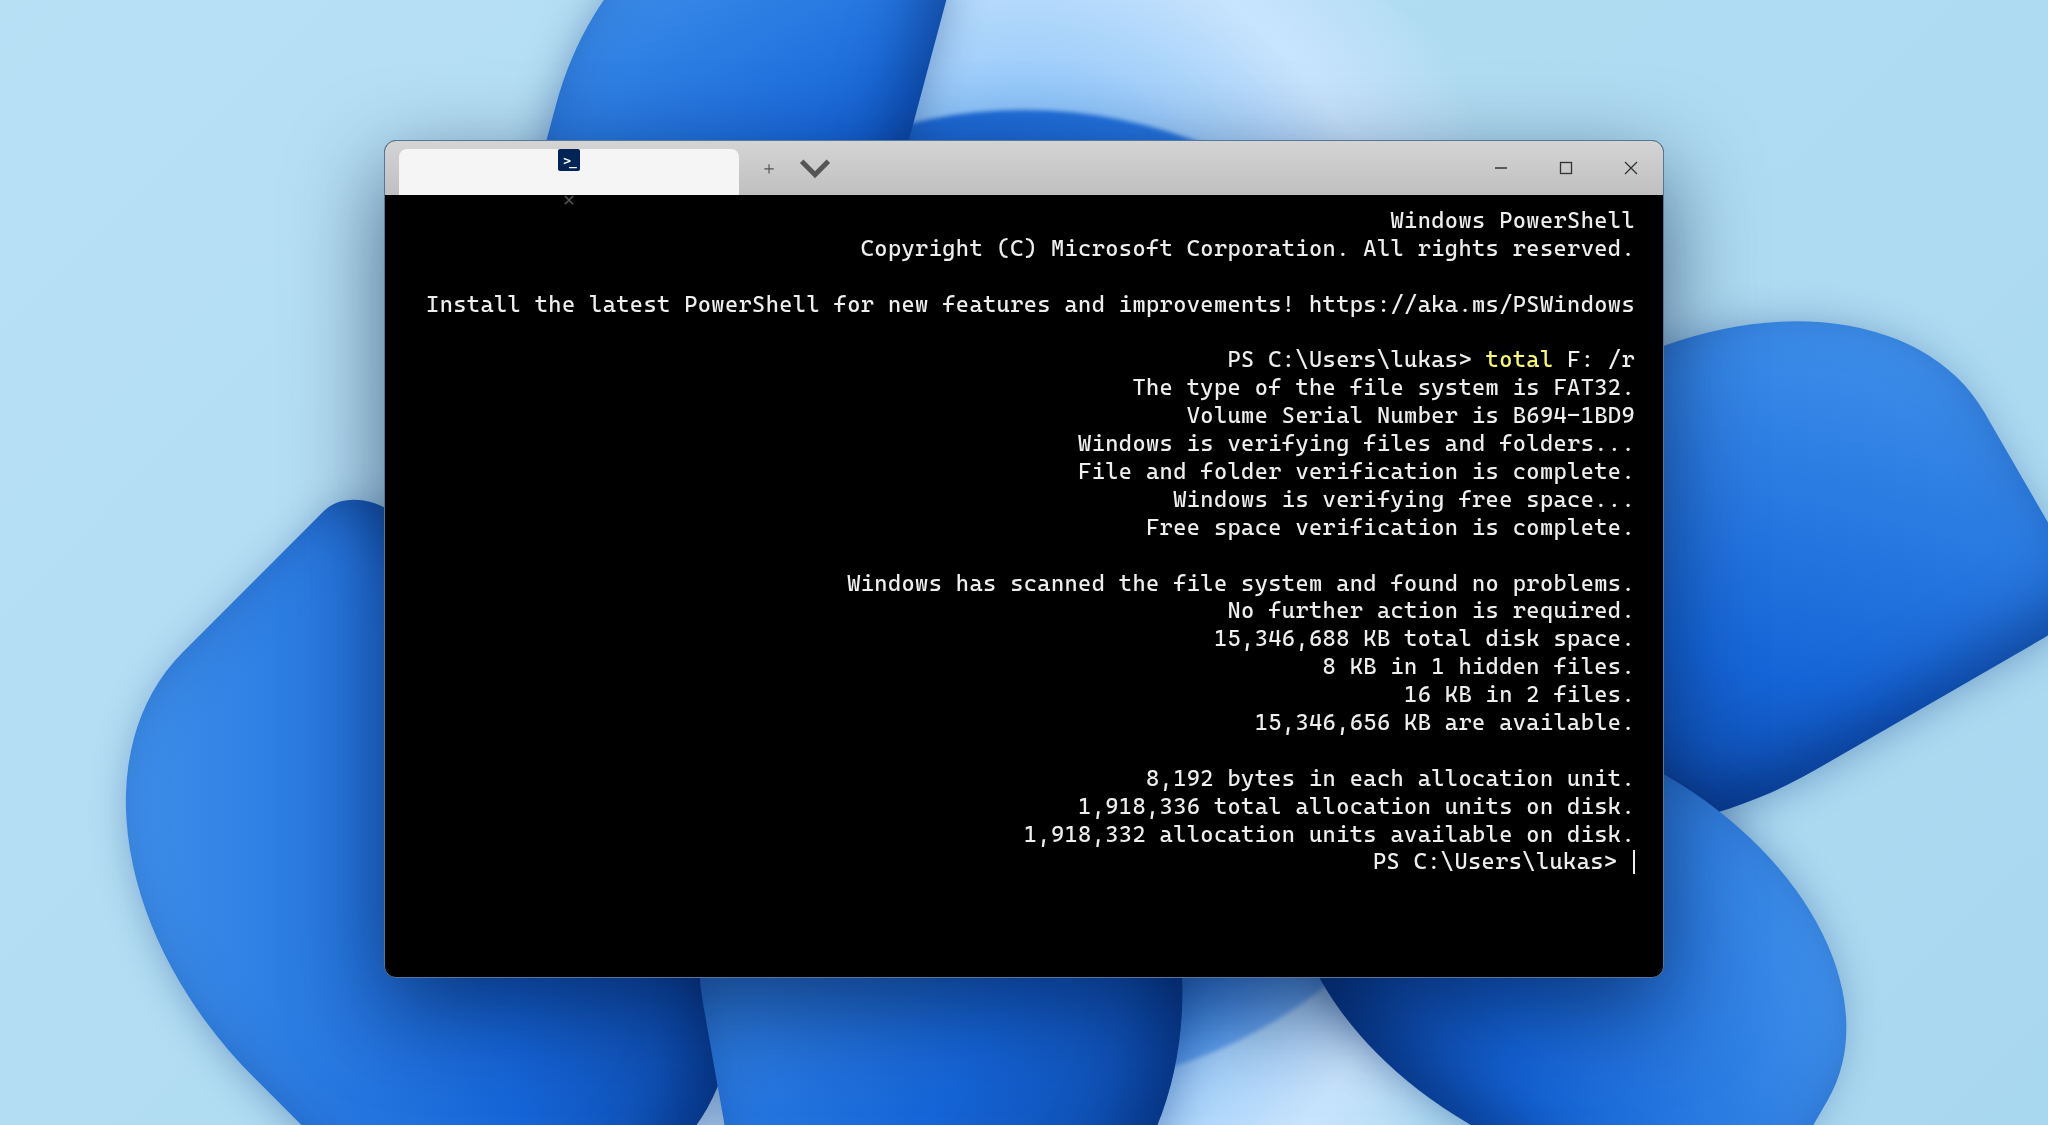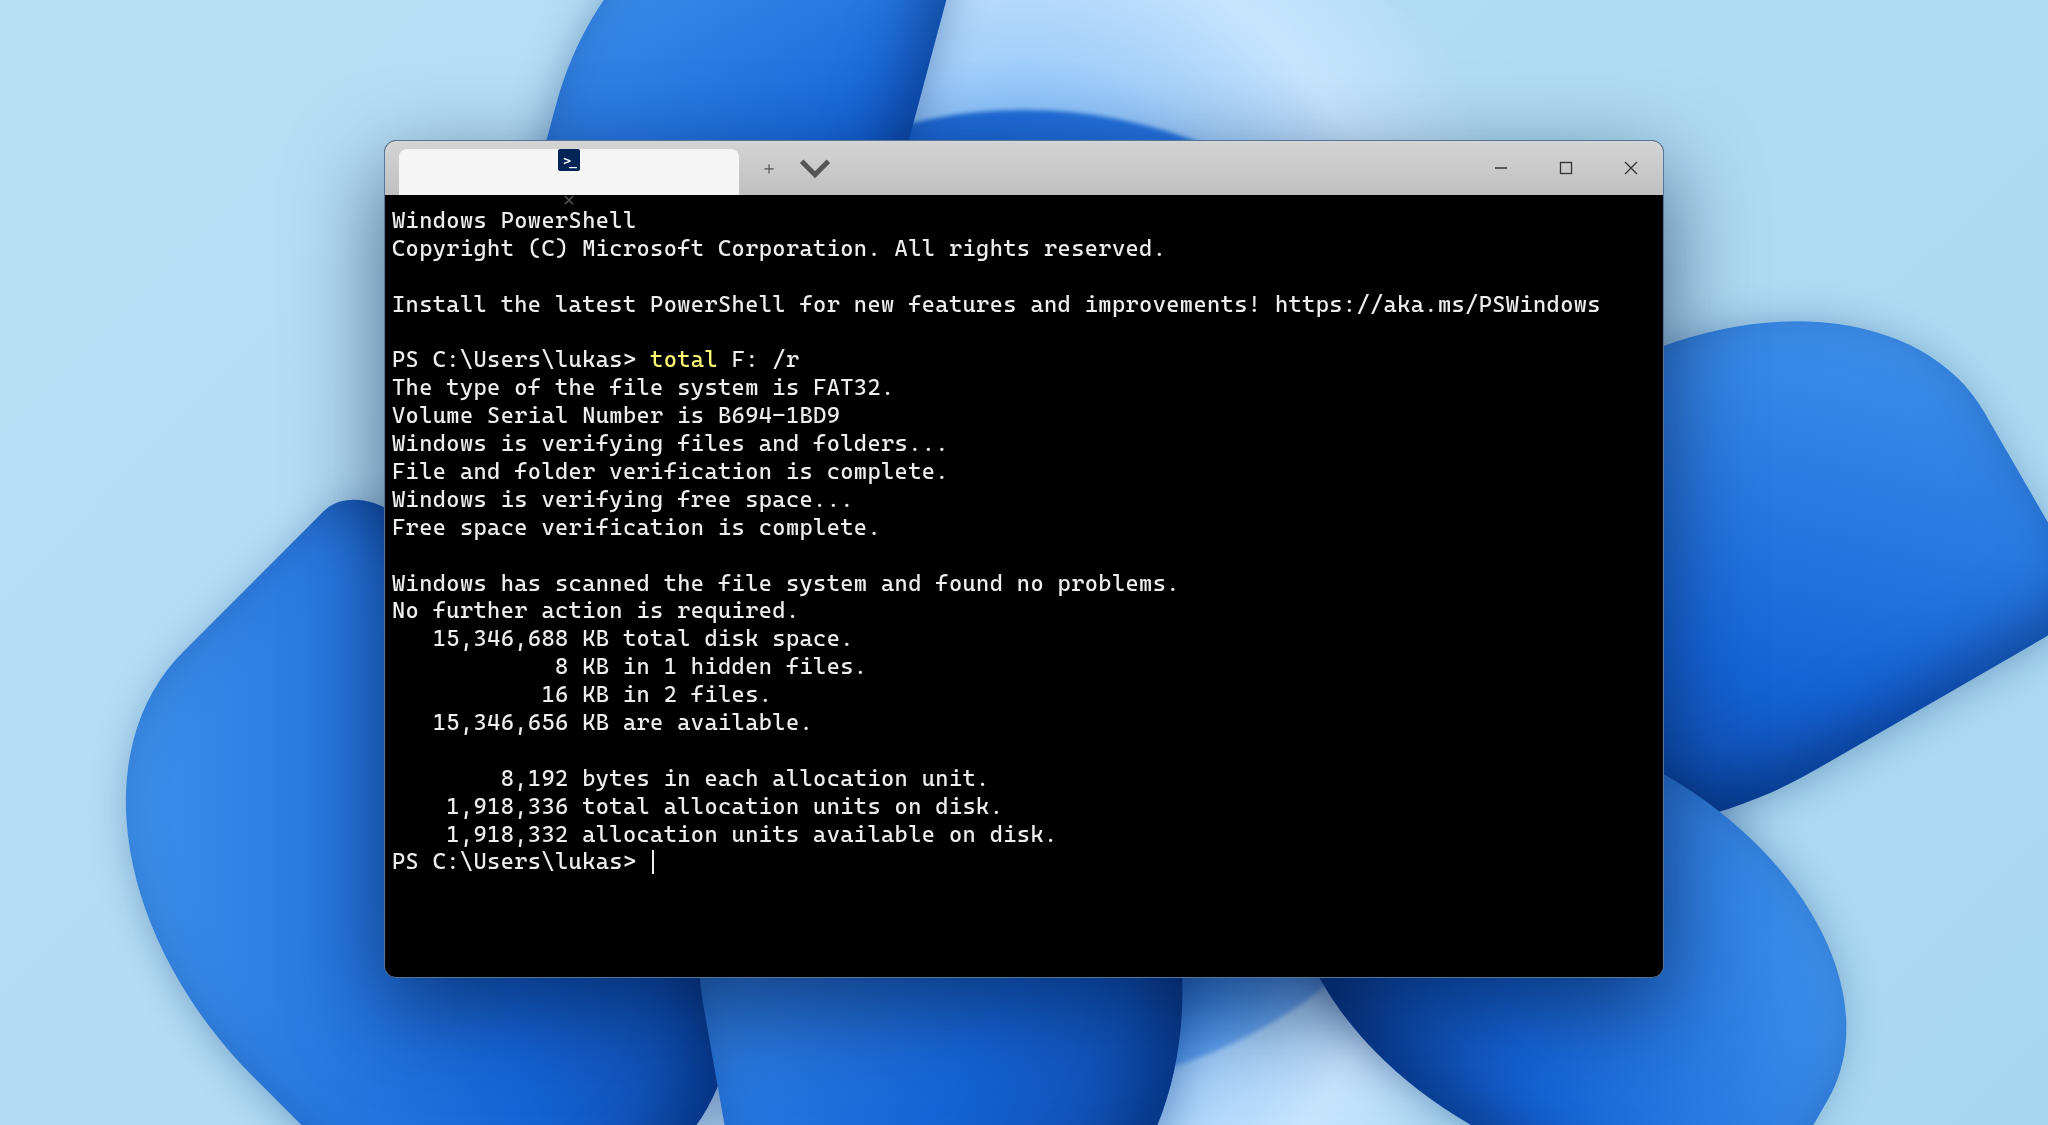--- a/index.html
+++ b/index.html
@@ -129,27 +129,28 @@
     }
     .win-btn {
       width: 65px; height: 100%;
       display: flex; align-items: center; justify-content: center;
       color: #333;
       cursor: pointer;
     }
     .win-btn svg { width: 14px; height: 14px; }
 
     .terminal-body {
-      padding: 12px 7px;
+      padding: 12px 28px;
       font-family: "Cascadia Mono", "Consolas", monospace;
       font-size: 22.5px;
       line-height: 1.24;
       color: #eeeeee;
       white-space: pre;
       letter-spacing: 0.4px;
+      text-align: right;
     }
     .cmd { color: #f9f871; }
     .cursor {
       display: inline-block;
       width: 2px; height: 24px;
       background: #eee;
       vertical-align: text-bottom;
       margin-left: 2px;
     }
   </style>

